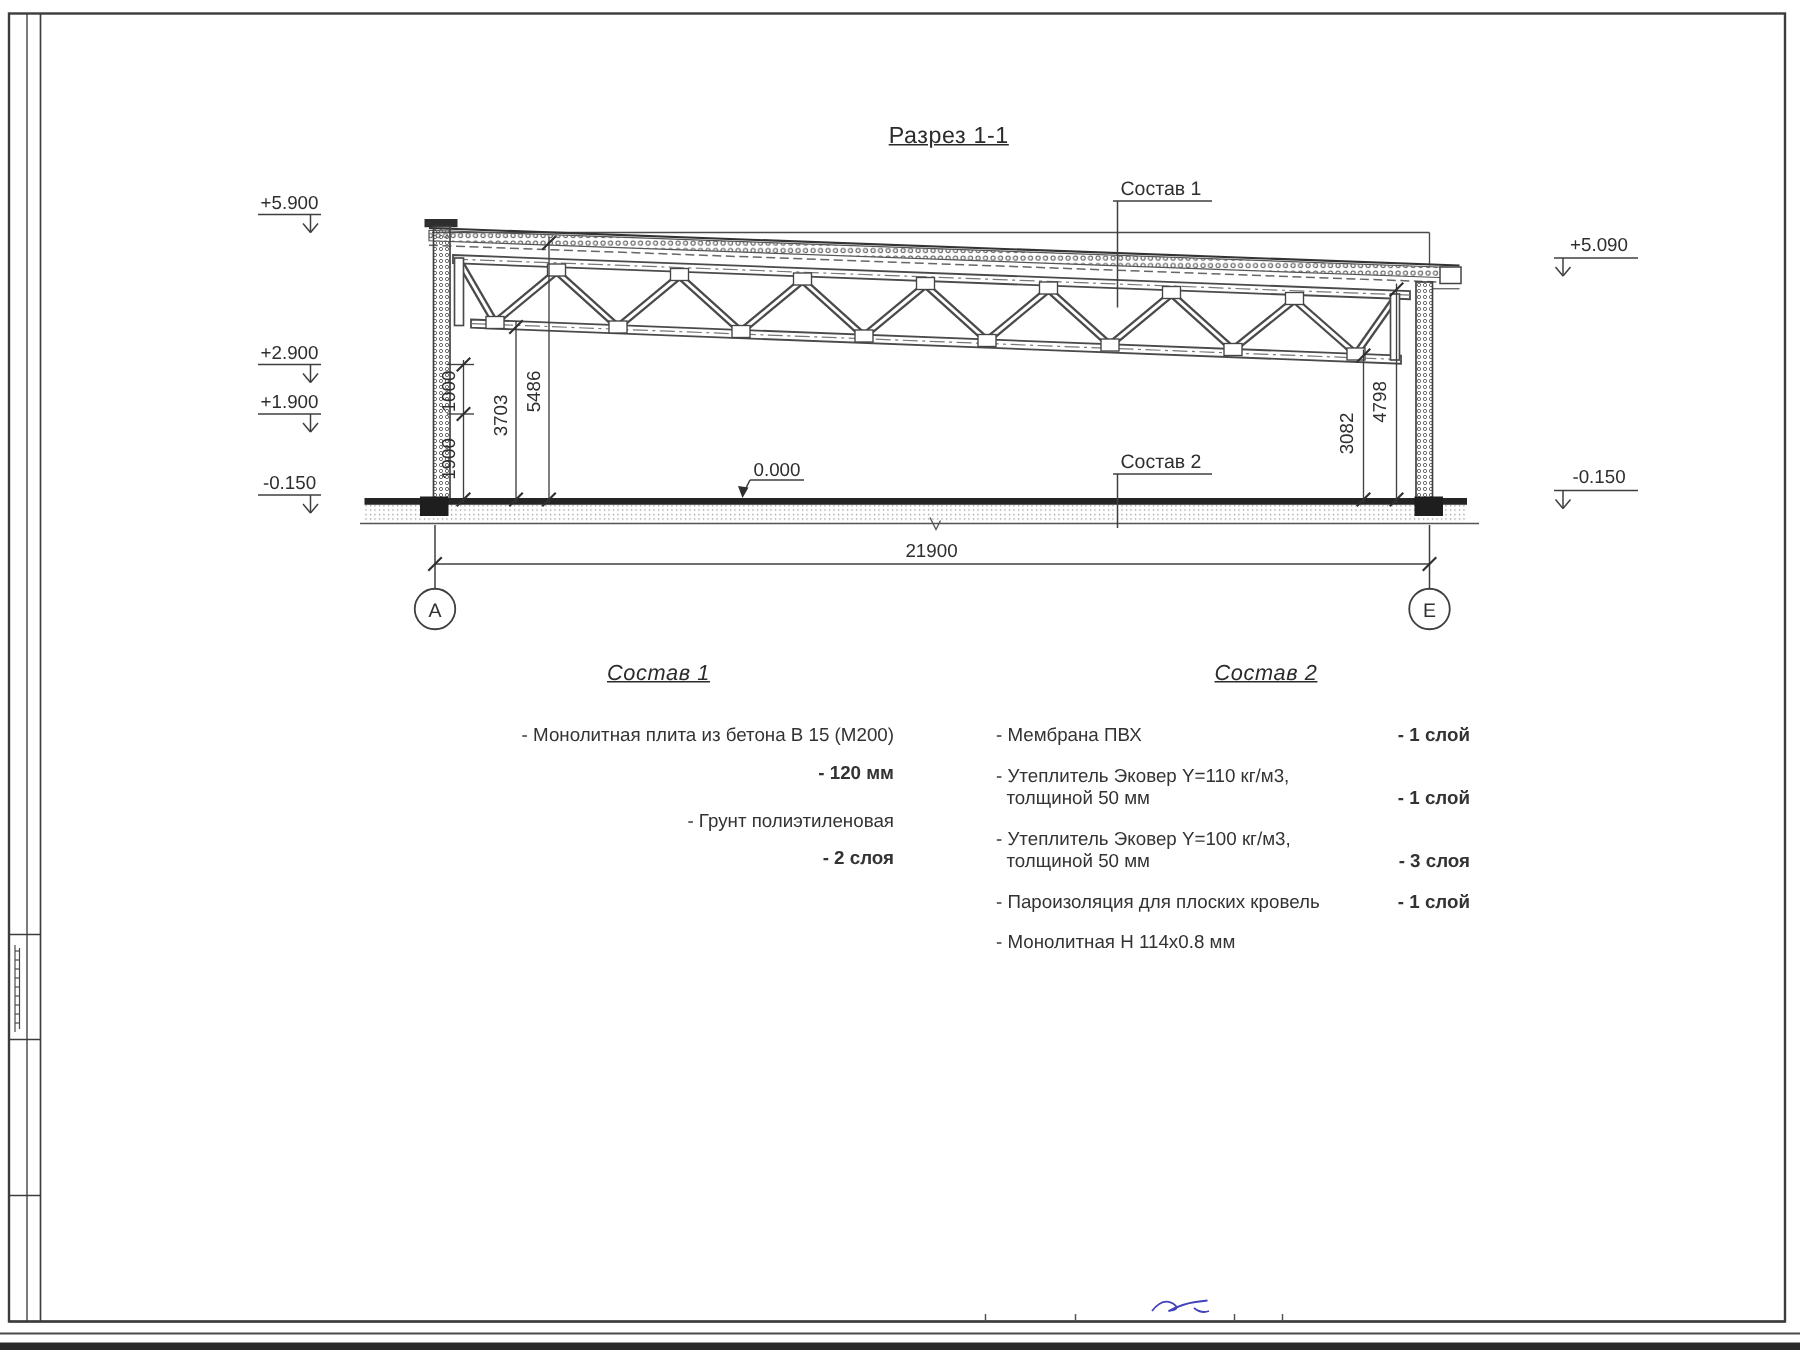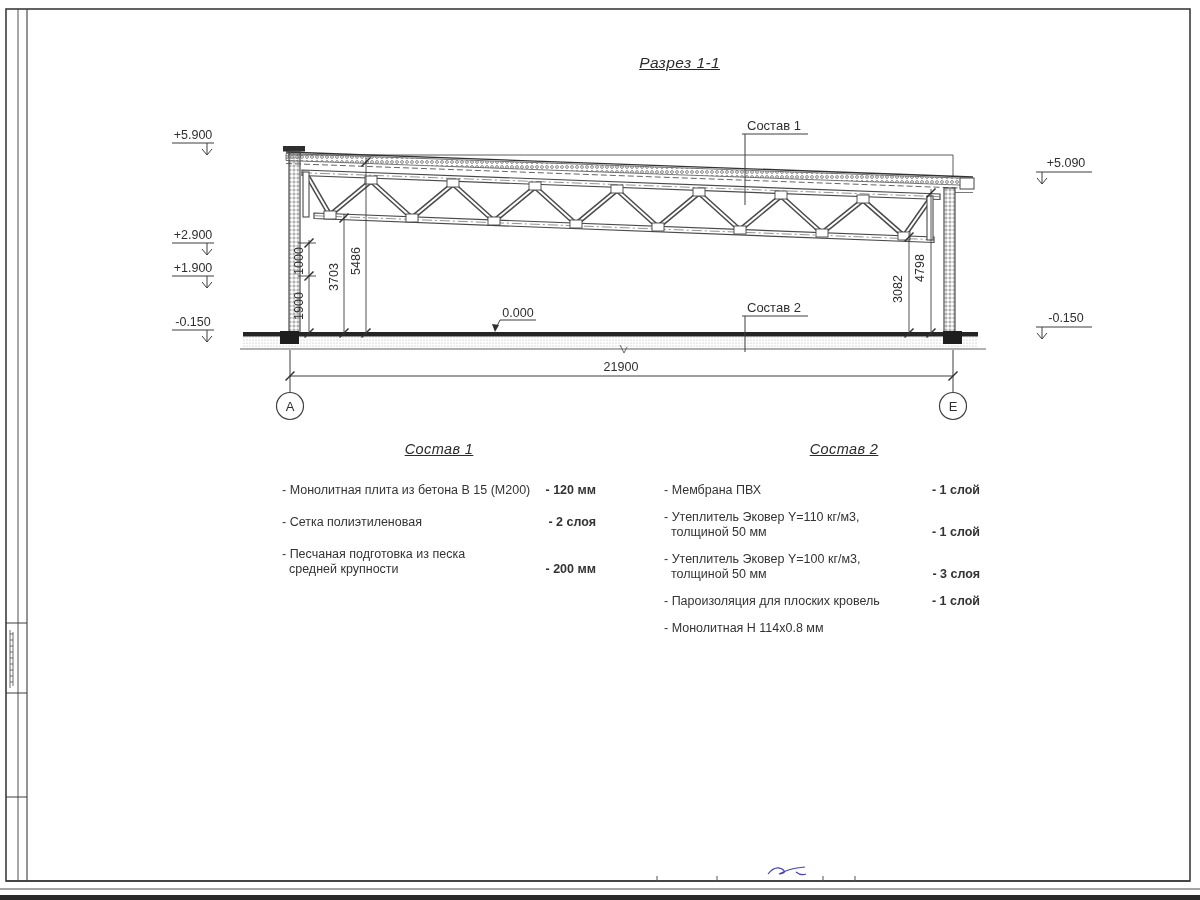--- a/index.html
+++ b/index.html
@@ -4,34 +4,34 @@
 <style>
   html,body{margin:0;padding:0;background:#e8e8e8;}
   .page{
     position:relative; width:1200px; height:900px; background:#ffffff;
     font-family:"Liberation Sans", sans-serif; color:#2f2f2f; overflow:hidden;
     margin:0 auto;
   }
   svg{position:absolute; left:0; top:0;}
   svg text{font-family:"Liberation Sans", sans-serif; fill:#2f2f2f;}
   .drawing-title{
-    position:absolute; left:545px; top:54px; width:175px; text-align:right;
-    font-size:15.5px; font-style:italic; text-decoration:underline;
+    position:absolute; left:545px; top:82px; width:175px; text-align:center;
+    font-size:15.5px; text-decoration:underline;
     letter-spacing:.4px; color:#2b2b2b;
   }
   .comp-list{position:absolute; font-size:12.5px; color:#333;}
   #comp1{left:282px; top:441px; width:314px;}
   #comp2{left:664px; top:441px; width:316px;}
   .comp-heading{
     text-align:center; font-style:italic; text-decoration:underline;
     font-size:14.5px; letter-spacing:.4px; margin:0 0 26px 0; color:#2b2b2b;
   }
   #comp2 .comp-heading{margin-left:44px;}
   .comp-row{display:flex; justify-content:space-between; align-items:flex-end; gap:10px;}
-  #comp1 .comp-row{margin-bottom:17px;}
+  #comp1 .comp-row{margin-bottom:17px;flex-direction:column;}
   #comp2 .comp-row{margin-bottom:12px;justify-content:space-between;}
   .comp-name{white-space:pre-wrap; line-height:15px;}
   .comp-qty{white-space:nowrap; line-height:15px;font-weight:bold;}
 </style>
 </head>
 <body>
 
 <div class="page">
 
   <svg width="1200" height="900" viewBox="0 0 1200 900">
@@ -290,27 +290,22 @@
 
   <div class="drawing-title">Разрез 1-1</div>
 
   <div id="comp1" class="comp-list">
     <div class="comp-heading">Состав 1</div>
     <div class="comp-row">
       <span class="comp-name">- Монолитная плита из бетона В 15 (М200)</span>
       <span class="comp-qty">- 120 мм</span>
     </div>
     <div class="comp-row">
-      <span class="comp-name">- Сетка полиэтиленовая</span>
+      <span class="comp-name">- Грунт полиэтиленовая</span>
       <span class="comp-qty">- 2 слоя</span>
-    </div>
-    <div class="comp-row">
-      <span class="comp-name">- Песчаная подготовка из песка
-  средней крупности</span>
-      <span class="comp-qty">- 200 мм</span>
     </div>
   </div>
 
   <div id="comp2" class="comp-list">
     <div class="comp-heading">Состав 2</div>
     <div class="comp-row">
       <span class="comp-name">- Мембрана ПВХ</span>
       <span class="comp-qty">- 1 слой</span>
     </div>
     <div class="comp-row">

